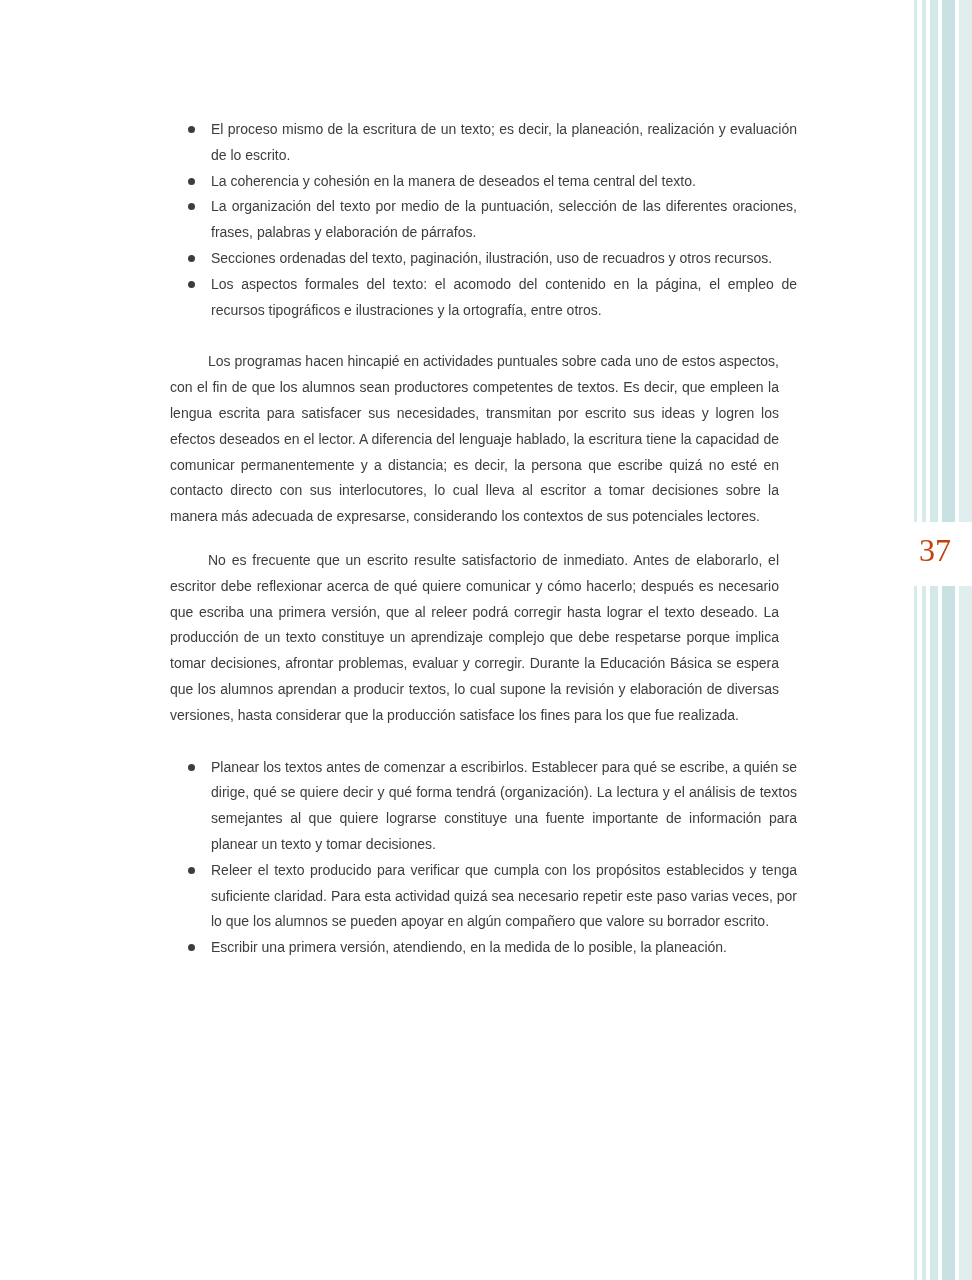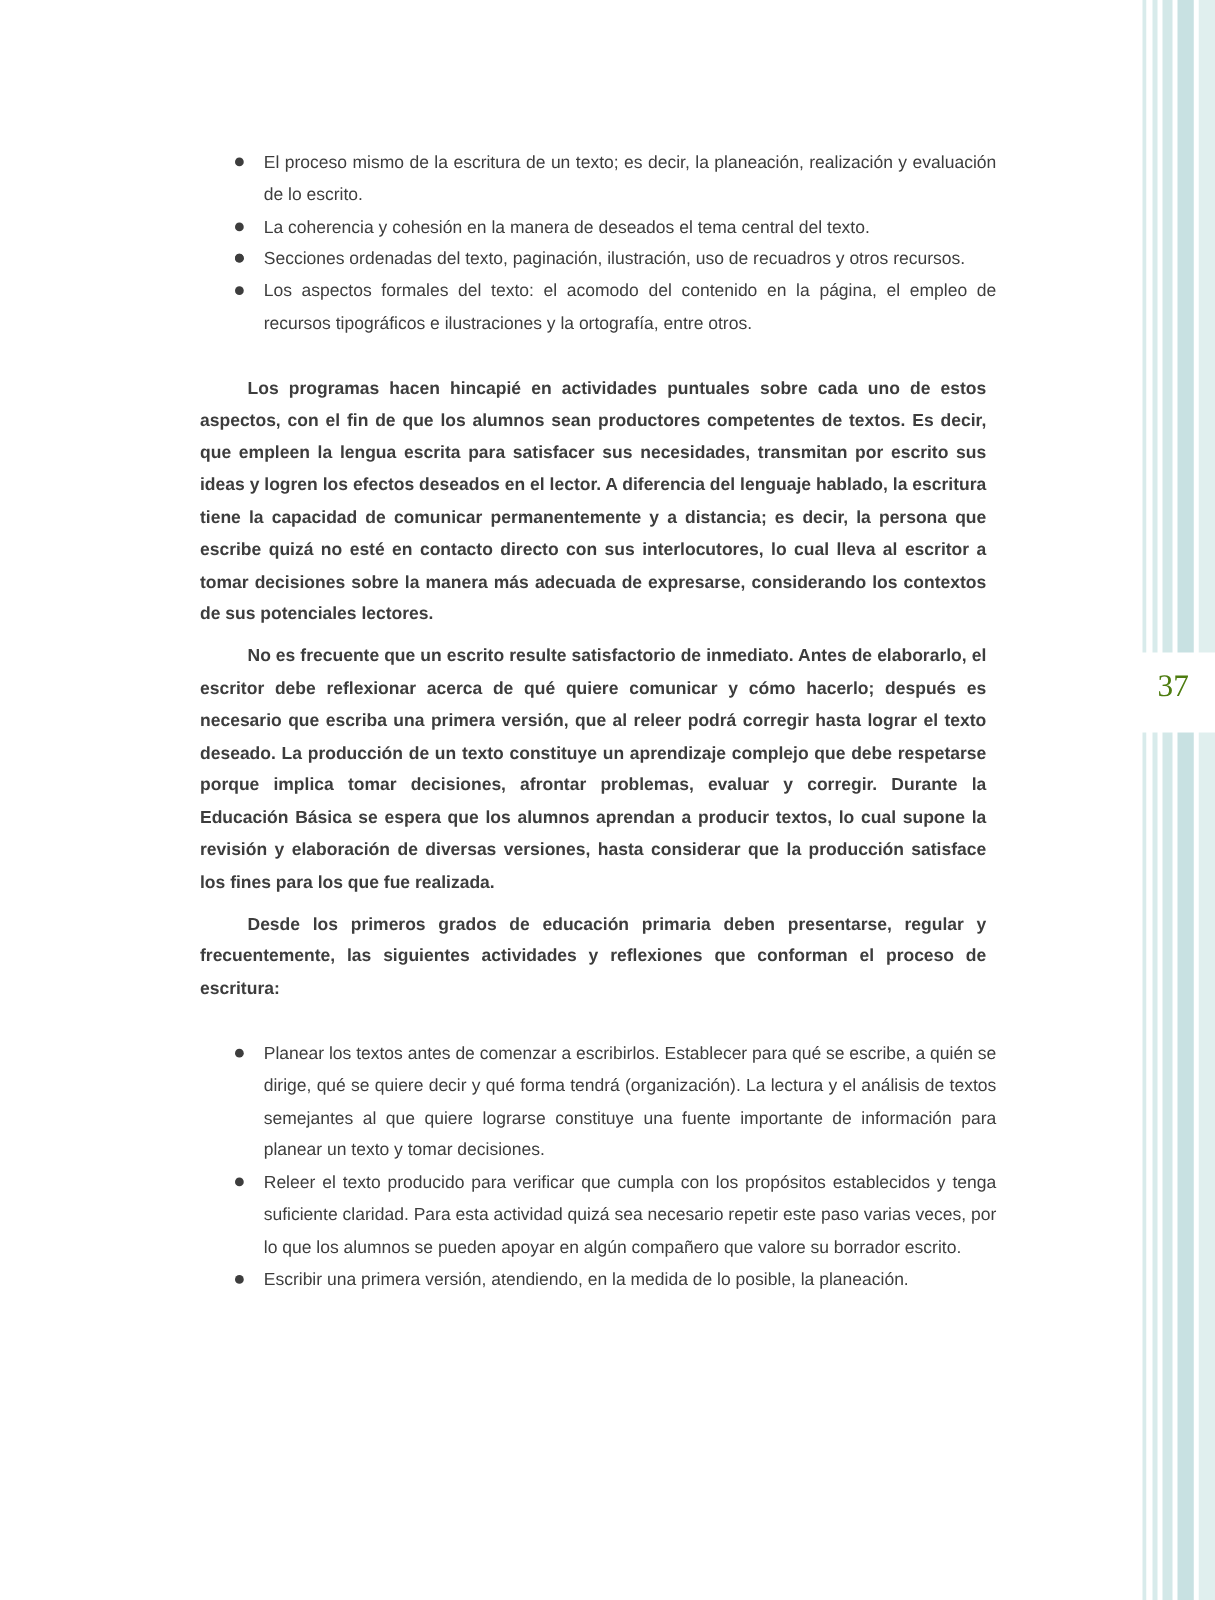--- a/index.html
+++ b/index.html
@@ -36,23 +36,23 @@
     top: 522px;
     width: 67px;
     height: 64px;
     background: #ffffff;
   }
   .folio {
     position: absolute;
     top: 535px;
     right: 21px;
     font-family: "Liberation Serif", "DejaVu Serif", serif;
-    font-size: 25px;
+    font-size: 32px;
     line-height: 30px;
-    color: #4d7c0f;
+    color: #c2410c;
   }
 
   
   .content {
     position: absolute;
     left: 152px;
     top: 117px;
     width: 645px;
     font-size: 14px;
     line-height: 25.8px;
@@ -70,23 +70,22 @@
   .bullet-list .dot {
     position: absolute;
     left: 36px;
     top: 9px;
     width: 7px;
     height: 7px;
     border-radius: 50%;
     background: #3d3d3d;
   }
   .para {
-    margin: 8px;
+    margin: 18px;
     text-indent: 38px;
-    font-weight: bold;
   }
   .gap-before { margin-top: 26px; }
 </style>
 </head>
 <body>
 
 <div class="page">
 
   <div>
     <div class="stripe s1"></div>
@@ -105,34 +104,34 @@
       <li>
         <span class="dot"></span>
         <span>El proceso mismo de la escritura de un texto; es decir, la planeación, realización y evaluación de lo escrito.</span>
       </li>
       <li>
         <span class="dot"></span>
         <span>La coherencia y cohesión en la manera de deseados el tema central del texto.</span>
       </li>
       <li>
         <span class="dot"></span>
+        <span>La organización del texto por medio de la puntuación, selección de las diferentes oraciones, frases, palabras y elaboración de párrafos.</span>
       </li>
       <li>
         <span class="dot"></span>
         <span>Secciones ordenadas del texto, paginación, ilustración, uso de recuadros y otros recursos.</span>
       </li>
       <li>
         <span class="dot"></span>
         <span>Los aspectos formales del texto: el acomodo del contenido en la página, el empleo de recursos tipográficos e ilustraciones y la ortografía, entre otros.</span>
       </li>
     </ul>
 
     <p class="para gap-before">Los programas hacen hincapié en actividades puntuales sobre cada uno de estos aspectos, con el fin de que los alumnos sean productores competentes de textos. Es decir, que empleen la lengua escrita para satisfacer sus necesidades, transmitan por escrito sus ideas y logren los efectos deseados en el lector. A diferencia del lenguaje hablado, la escritura tiene la capacidad de comunicar permanentemente y a distancia; es decir, la persona que escribe quizá no esté en contacto directo con sus interlocutores, lo cual lleva al escritor a tomar decisiones sobre la manera más adecuada de expresarse, considerando los contextos de sus potenciales lectores.</p>
     <p class="para">No es frecuente que un escrito resulte satisfactorio de inmediato. Antes de elaborarlo, el escritor debe reflexionar acerca de qué quiere comunicar y cómo hacerlo; después es necesario que escriba una primera versión, que al releer podrá corregir hasta lograr el texto deseado. La producción de un texto constituye un aprendizaje complejo que debe respetarse porque implica tomar decisiones, afrontar problemas, evaluar y corregir. Durante la Educación Básica se espera que los alumnos aprendan a producir textos, lo cual supone la revisión y elaboración de diversas versiones, hasta considerar que la producción satisface los fines para los que fue realizada.</p>
-    <p class="para">Desde los primeros grados de educación primaria deben presentarse, regular y frecuentemente, las siguientes actividades y reflexiones que conforman el proceso de escritura:</p>
 
     <ul class="bullet-list gap-before">
       <li>
         <span class="dot"></span>
         <span>Planear los textos antes de comenzar a escribirlos. Establecer para qué se escribe, a quién se dirige, qué se quiere decir y qué forma tendrá (organización). La lectura y el análisis de textos semejantes al que quiere lograrse constituye una fuente importante de información para planear un texto y tomar decisiones.</span>
       </li>
       <li>
         <span class="dot"></span>
         <span>Releer el texto producido para verificar que cumpla con los propósitos establecidos y tenga suficiente claridad. Para esta actividad quizá sea necesario repetir este paso varias veces, por lo que los alumnos se pueden apoyar en algún compañero que valore su borrador escrito.</span>
       </li>

